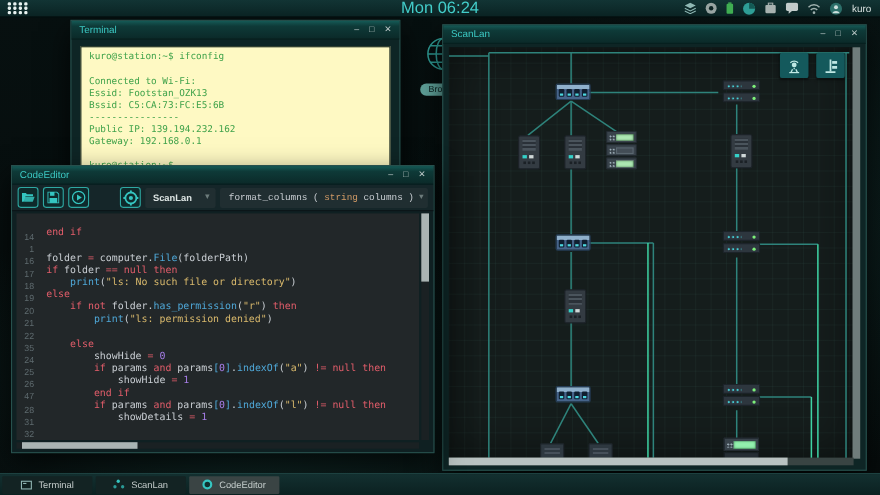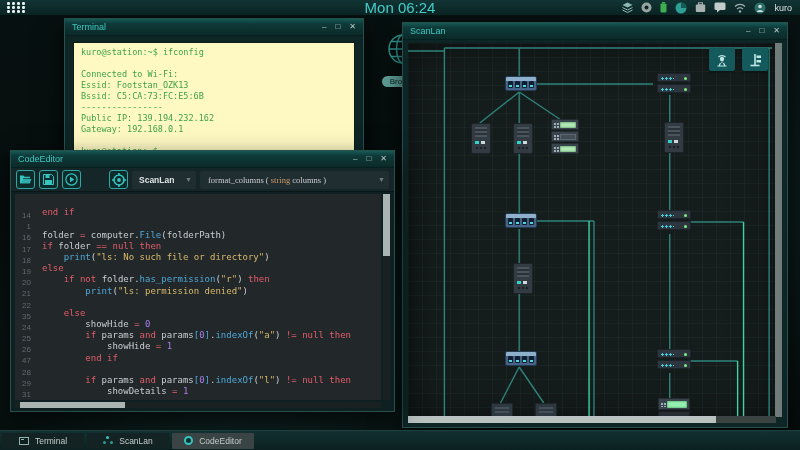--- a/index.html
+++ b/index.html
@@ -41,21 +41,21 @@
   .browse-pill { display:inline-block; margin-top:2px; background:#63a8a0; color:#0b2120; font-size:8px; padding:1px 8px; border-radius:7px; }
 
   
   #codeeditor { left:10px; top:150px; width:385px; height:262px; z-index:4; background:#0f2022; }
   .ce-toolbar { position:absolute; left:0; right:0; top:17px; height:24px; background:#152629; border-bottom:1px solid #0a1517; display:flex; align-items:center; padding:0 5px; gap:4px; }
   .tbtn { width:19px; height:19px; border:1px solid #2ea8a2; border-radius:3px; background:#0e2a2b; display:flex; align-items:center; justify-content:center; cursor:pointer; }
   .tbtn.spaced { margin-left:24px; }
   .dd { height:18px; background:#202e31; border-radius:2px; display:flex; align-items:center; position:relative; cursor:pointer; }
   .dd .chev { color:#6d7c7c; font-size:7px; margin-left:auto; padding:0 4px; }
   .dd-general { width:64px; padding-left:7px; font-size:8.5px; font-weight:bold; color:#dbe3e2; }
-  .dd-sig { flex:1; padding-left:8px; font-family:Liberation Serif, serif; font-size:8.5px; color:#cfd6d6; }
+  .dd-sig { flex:1; padding-left:8px; font-family:Liberation Mono, monospace; font-size:8.5px; color:#cfd6d6; }
   .ce-code { position:absolute; left:4px; right:13px; top:43px; bottom:11px; background:#222729; overflow:hidden; padding-top:2px; }
   .crow { display:flex; height:11.2px; }
   .gut { width:27px; text-align:right; padding-right:11px; color:#5e6a6e; font-family:Liberation Sans, sans-serif; font-size:8px; line-height:11.2px; flex:none;margin-top:14px; }
   .ctext { font-family:"DejaVu Sans Mono", monospace; font-size:9px; line-height:11.2px; white-space:pre; }
   .tk-d { color:#c9ced3; } .tk-k { color:#e25d6a; } .tk-f { color:#4fa8d8; }
   .tk-s { color:#d9b96c; } .tk-n { color:#a77ee8; } .tk-o { color:#d19a66; }
   .ce-vscroll { position:absolute; right:4px; top:43px; bottom:11px; width:7px; background:#1a2123; }
   .ce-vthumb { position:absolute; top:0; left:0; width:7px; height:62px; background:#a9b4b3; }
   .ce-hscroll { position:absolute; left:4px; right:13px; bottom:3px; height:6px; background:#1a2123; }
   .ce-hthumb { position:absolute; top:0; left:5px; width:105px; height:6px; background:#a9b4b3; }
@@ -476,24 +476,20 @@
         </div>
         <div class="crow">
           <span class="gut">47</span>
           <span class="ctext"><span class="tk-d">            showHide </span><span class="tk-k">=</span><span class="tk-d"> </span><span class="tk-n">1</span></span>
         </div>
         <div class="crow">
           <span class="gut">28</span>
           <span class="ctext"><span class="tk-d">        </span><span class="tk-k">end if</span></span>
         </div>
         <div class="crow">
-          <span class="gut">29</span>
-          <span class="ctext"></span>
-        </div>
-        <div class="crow">
           <span class="gut">31</span>
           <span class="ctext"><span class="tk-d">        </span><span class="tk-k">if</span><span class="tk-d"> params </span><span class="tk-k">and</span><span class="tk-d"> params</span><span class="tk-f">[</span><span class="tk-n">0</span><span class="tk-f">]</span><span class="tk-d">.</span><span class="tk-f">indexOf</span><span class="tk-d">(</span><span class="tk-s">"l"</span><span class="tk-d">) </span><span class="tk-k">!=</span><span class="tk-d"> </span><span class="tk-k">null</span><span class="tk-d"> </span><span class="tk-k">then</span></span>
         </div>
         <div class="crow">
           <span class="gut">32</span>
           <span class="ctext"><span class="tk-d">            showDetails </span><span class="tk-k">=</span><span class="tk-d"> </span><span class="tk-n">1</span></span>
         </div>
       </div>
     <div class="ce-vscroll">
         <div class="ce-vthumb"></div>

